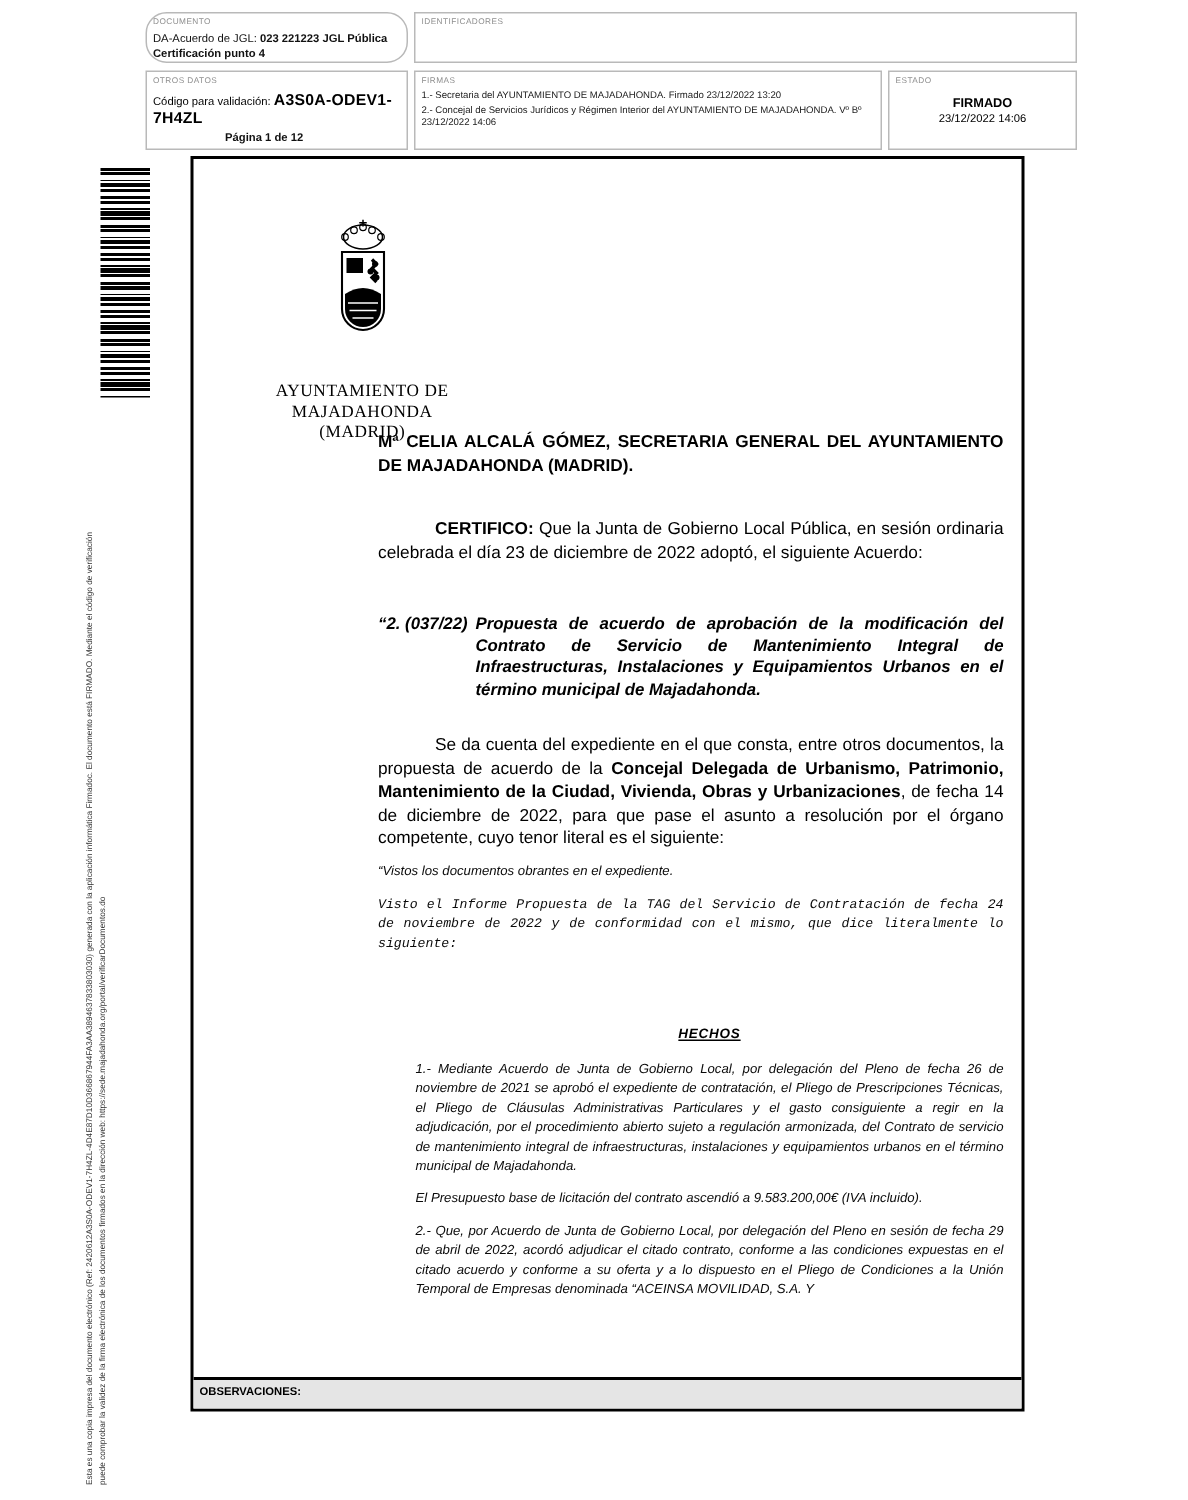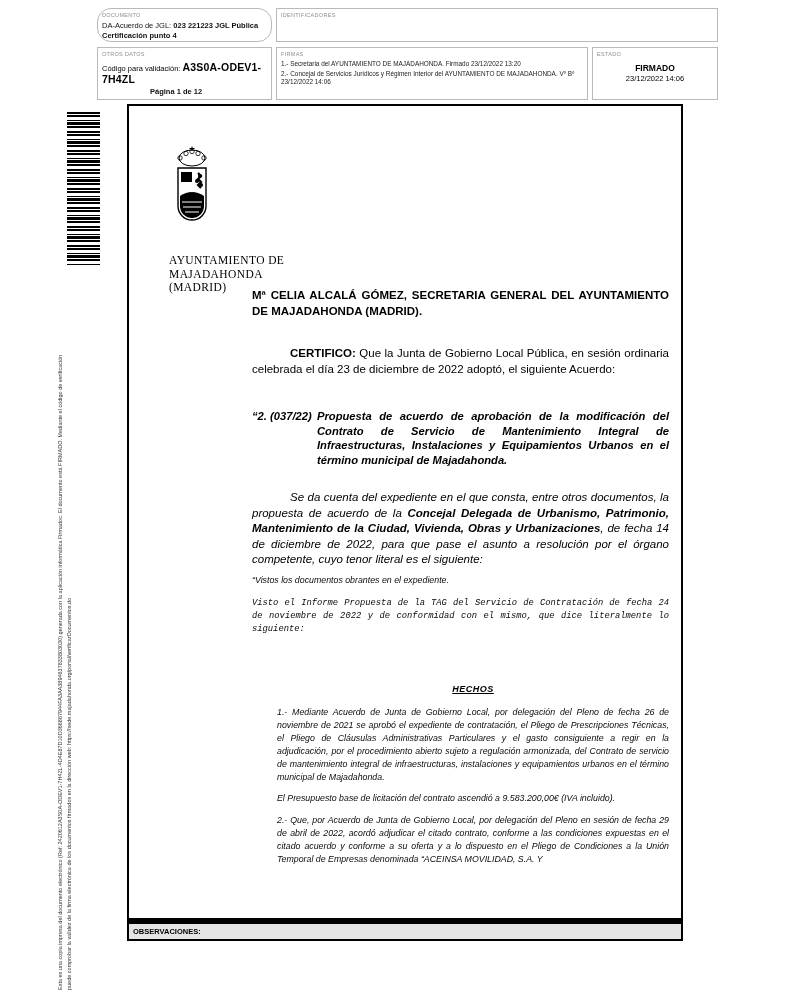--- a/index.html
+++ b/index.html
@@ -31,35 +31,35 @@
     transform-origin:0 0;transform:rotate(-90deg);
     font-size:5.5px;line-height:8.5px;color:#333;white-space:nowrap;
   }
   
   .frame{
     position:absolute;left:127px;top:104px;width:556px;height:837px;
     border:2px solid #000;box-sizing:border-box;background:#fff;
   }
   .obs-box{
     position:absolute;left:0;bottom:0;width:100%;height:21px;
-    background:#e5e5e5;border-top:6px solid #000000;box-sizing:border-box;
+    background:#e5e5e5;border-top:2px solid #000000;box-sizing:border-box;
     font-size:7.5px;font-weight:bold;padding:3px 12px 0 4px;
   }
   
-  .logo{position:absolute;left:40px;top:40px;width:145px;}
+  .logo{position:absolute;left:40px;top:40px;width:145px;text-align:center;}
   .logo-text{
     font-family:"Liberation Serif",serif;font-size:11.5px;line-height:13.5px;
     color:#000;margin-top:4px;letter-spacing:.4px;
   }
   
   .doc{position:absolute;left:123px;width:417px;box-sizing:border-box;}
   .p-main{font-size:11.5px;line-height:15.5px;text-align:justify;margin:0;}
   .bold{font-weight:bold;}
   .ind{text-indent:38px;}
-  .ital{font-style:italic;}
+  .ital{}
   .acuerdo{position:relative;padding-left:65px;font-weight:bold;font-style:italic;
     font-size:11.2px;line-height:14.6px;text-align:justify;}
   .acuerdo .num{position:absolute;left:0;top:0;white-space:nowrap;}
   .p-small{
     font-size:8.8px;line-height:13px;font-style:italic;text-align:justify;
     margin:0;color:#0a0a0a;
   }
   .q-ind{padding-left:25px;}
   .hechos{
     text-align:center;font-size:9px;font-style:italic;font-weight:bold;

